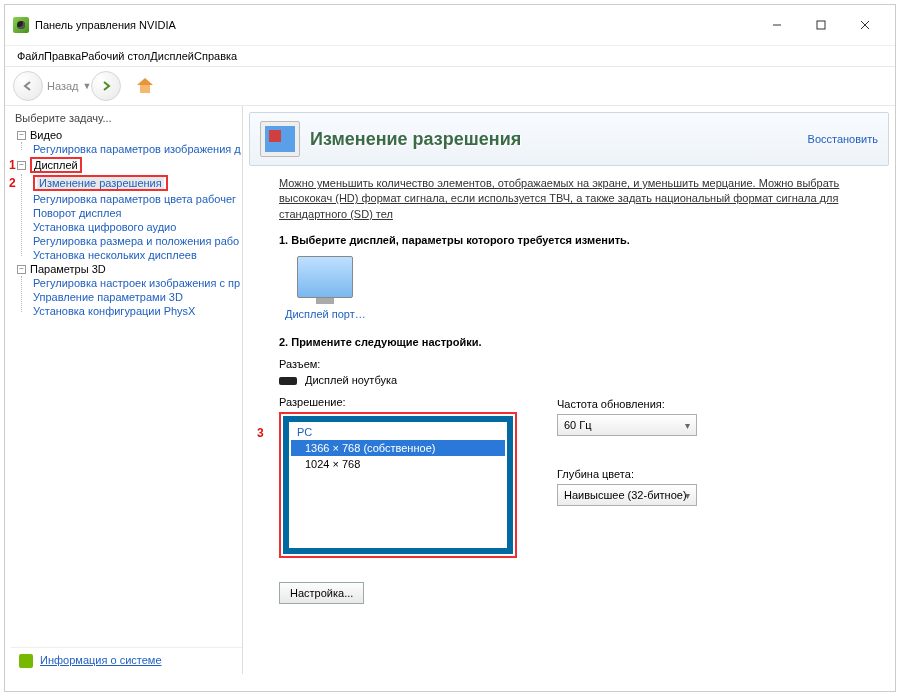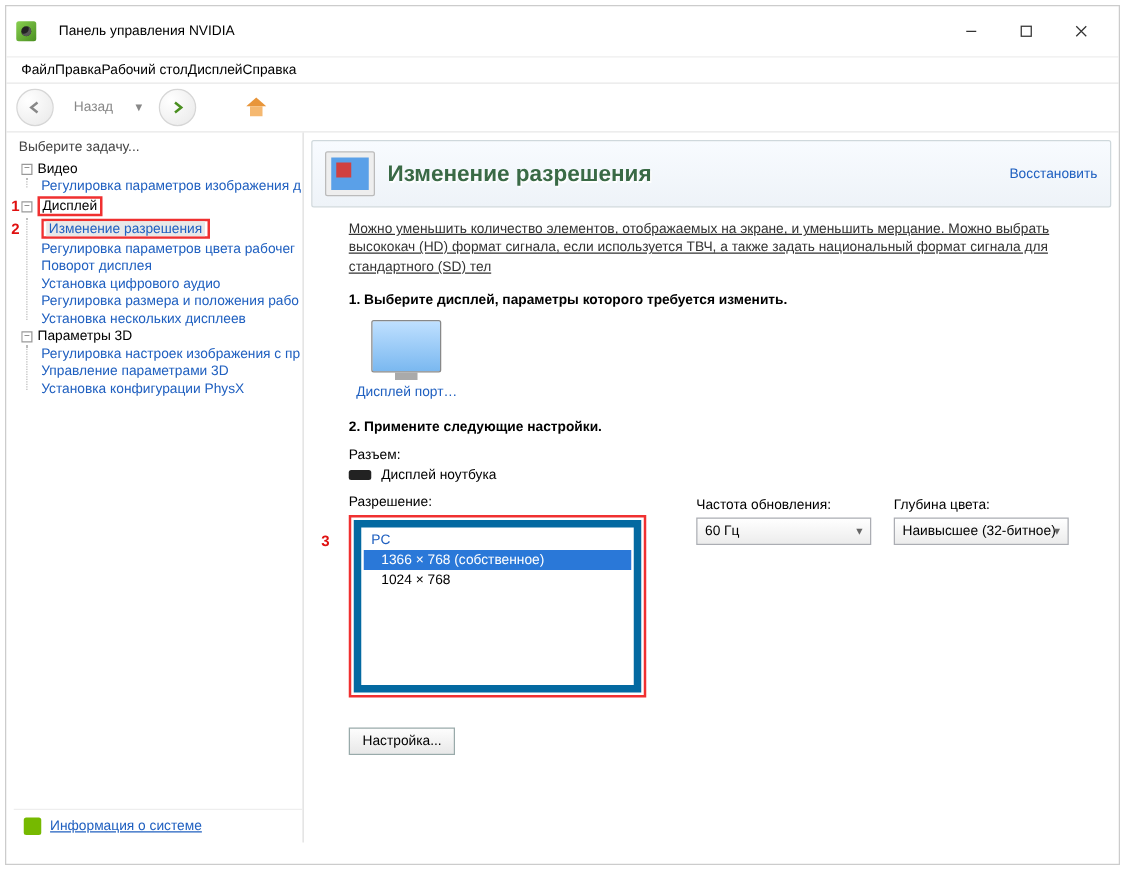--- a/index.html
+++ b/index.html
@@ -1,27 +1,27 @@
 <!DOCTYPE html>
 <html><head>
 <meta charset="utf-8">
 <style>
 * { margin: 0; padding: 0; box-sizing: border-box; font-family: "Segoe UI", Tahoma, sans-serif; font-size: 11px; }
 body { background: #fff; padding: 4px; }
 .outer-border { border: 1px solid #ccc; width: 892px; height: 688px; background: #fff; position: relative; }
 .titlebar { display: flex; align-items: center; padding: 6px 8px; border-bottom: 1px solid #eee; }
 .title-icon { width: 16px; height: 16px; background: linear-gradient(135deg,#89d050,#4a8f20); border-radius: 2px; margin-right: 6px; position: relative; }
 .title-icon::after { content:""; position:absolute; width:8px; height:8px; background:#222; border-radius:50%; top:4px; left:4px; box-shadow: inset -2px -2px 0 #555; }
-.title-text { flex: 1; margin-left: 12px; }
+.title-text { flex: 1; }
 .win-btns { display: flex; gap: 0; }
 .win-btn { width: 44px; height: 28px; display: flex; align-items: center; justify-content: center; color: #333; }
 .win-btn svg { width: 10px; height: 10px; }
 .menubar { display: flex; padding: 4px 12px; }
 .menubar span { color: #000; }
-.toolbar { display: flex; align-items: center; gap: 12px; padding: 4px 8px; border-top: 1px solid #e8e8e8; border-bottom: 1px solid #e8e8e8; }
+.toolbar { display: flex; align-items: center; gap: 0; padding: 4px 8px; border-top: 1px solid #e8e8e8; border-bottom: 1px solid #e8e8e8; }
 .navbtn { width: 30px; height: 30px; border: 1px solid #d6d6d6; border-radius: 50%; background: radial-gradient(circle at 30% 30%, #fff, #e8e8e8); display:flex; align-items:center; justify-content:center; }
 .navbtn svg { width:12px; height:12px; stroke:#888; fill:none; stroke-width:2; }
 .navbtn.fwd svg { stroke:#4a8f20; }
 .back-label { color:#888; margin: 0 4px; }
 .dropdown-arrow { color:#888; font-size:9px; }
 .home-icon { width:20px; height:20px; position:relative; margin-left:6px; }
 .home-icon::before { content:""; position:absolute; width:0; height:0; border-left:8px solid transparent; border-right:8px solid transparent; border-bottom:7px solid #e8953a; top:2px; left:2px; }
 .home-icon::after { content:""; position:absolute; width:10px; height:8px; background:#f5b870; bottom:3px; left:5px; }
 .main-area { display: flex; height: calc(100% - 118px); }
 .sidebar { width: 238px; border-right: 1px solid #ddd; padding: 4px 0 0 6px; overflow:hidden; display:flex; flex-direction:column; }
@@ -59,21 +59,21 @@
 .conn-icon { display:inline-block; width:18px; height:8px; background:#222; border-radius:2px; vertical-align:middle; margin-right:8px; }
 .field-label { margin-bottom:4px; }
 .res-listbox { width:230px; height:138px; border:6px solid #0369a1; background:#fff; padding:2px; }
 .res-listbox .group { padding:2px 6px; color:#2060c0; }
 .res-listbox .item { padding:2px 6px 2px 14px; }
 .res-listbox .item.sel { background:#2a78d8; color:#fff; }
 .res-redbox { border:2px solid #f03030; padding:2px; display:inline-block; }
 .combo { width:140px; height:22px; border:1px solid #abadb3; background:linear-gradient(#fff,#ececec); display:flex; align-items:center; padding:0 6px; position:relative; }
 .combo::after { content:"▾"; position:absolute; right:6px; color:#666; font-size:10px; }
 .right-col .field-label { margin-top:2px; }
-.right-col { display:flex; gap:18px; }
+.right-col { display:flex; flex-direction:column; gap:30px; }
 .btn { border:1px solid #9aa; background:linear-gradient(#fdfdfd,#e8e8e8); padding:4px 10px; display:inline-block; }
 </style>
 </head>
 <body>
 
 <div class="outer-border">
   <div class="titlebar">
     <div class="title-icon"></div>
     <div class="title-text">Панель управления NVIDIA</div>
     <div class="win-btns">

